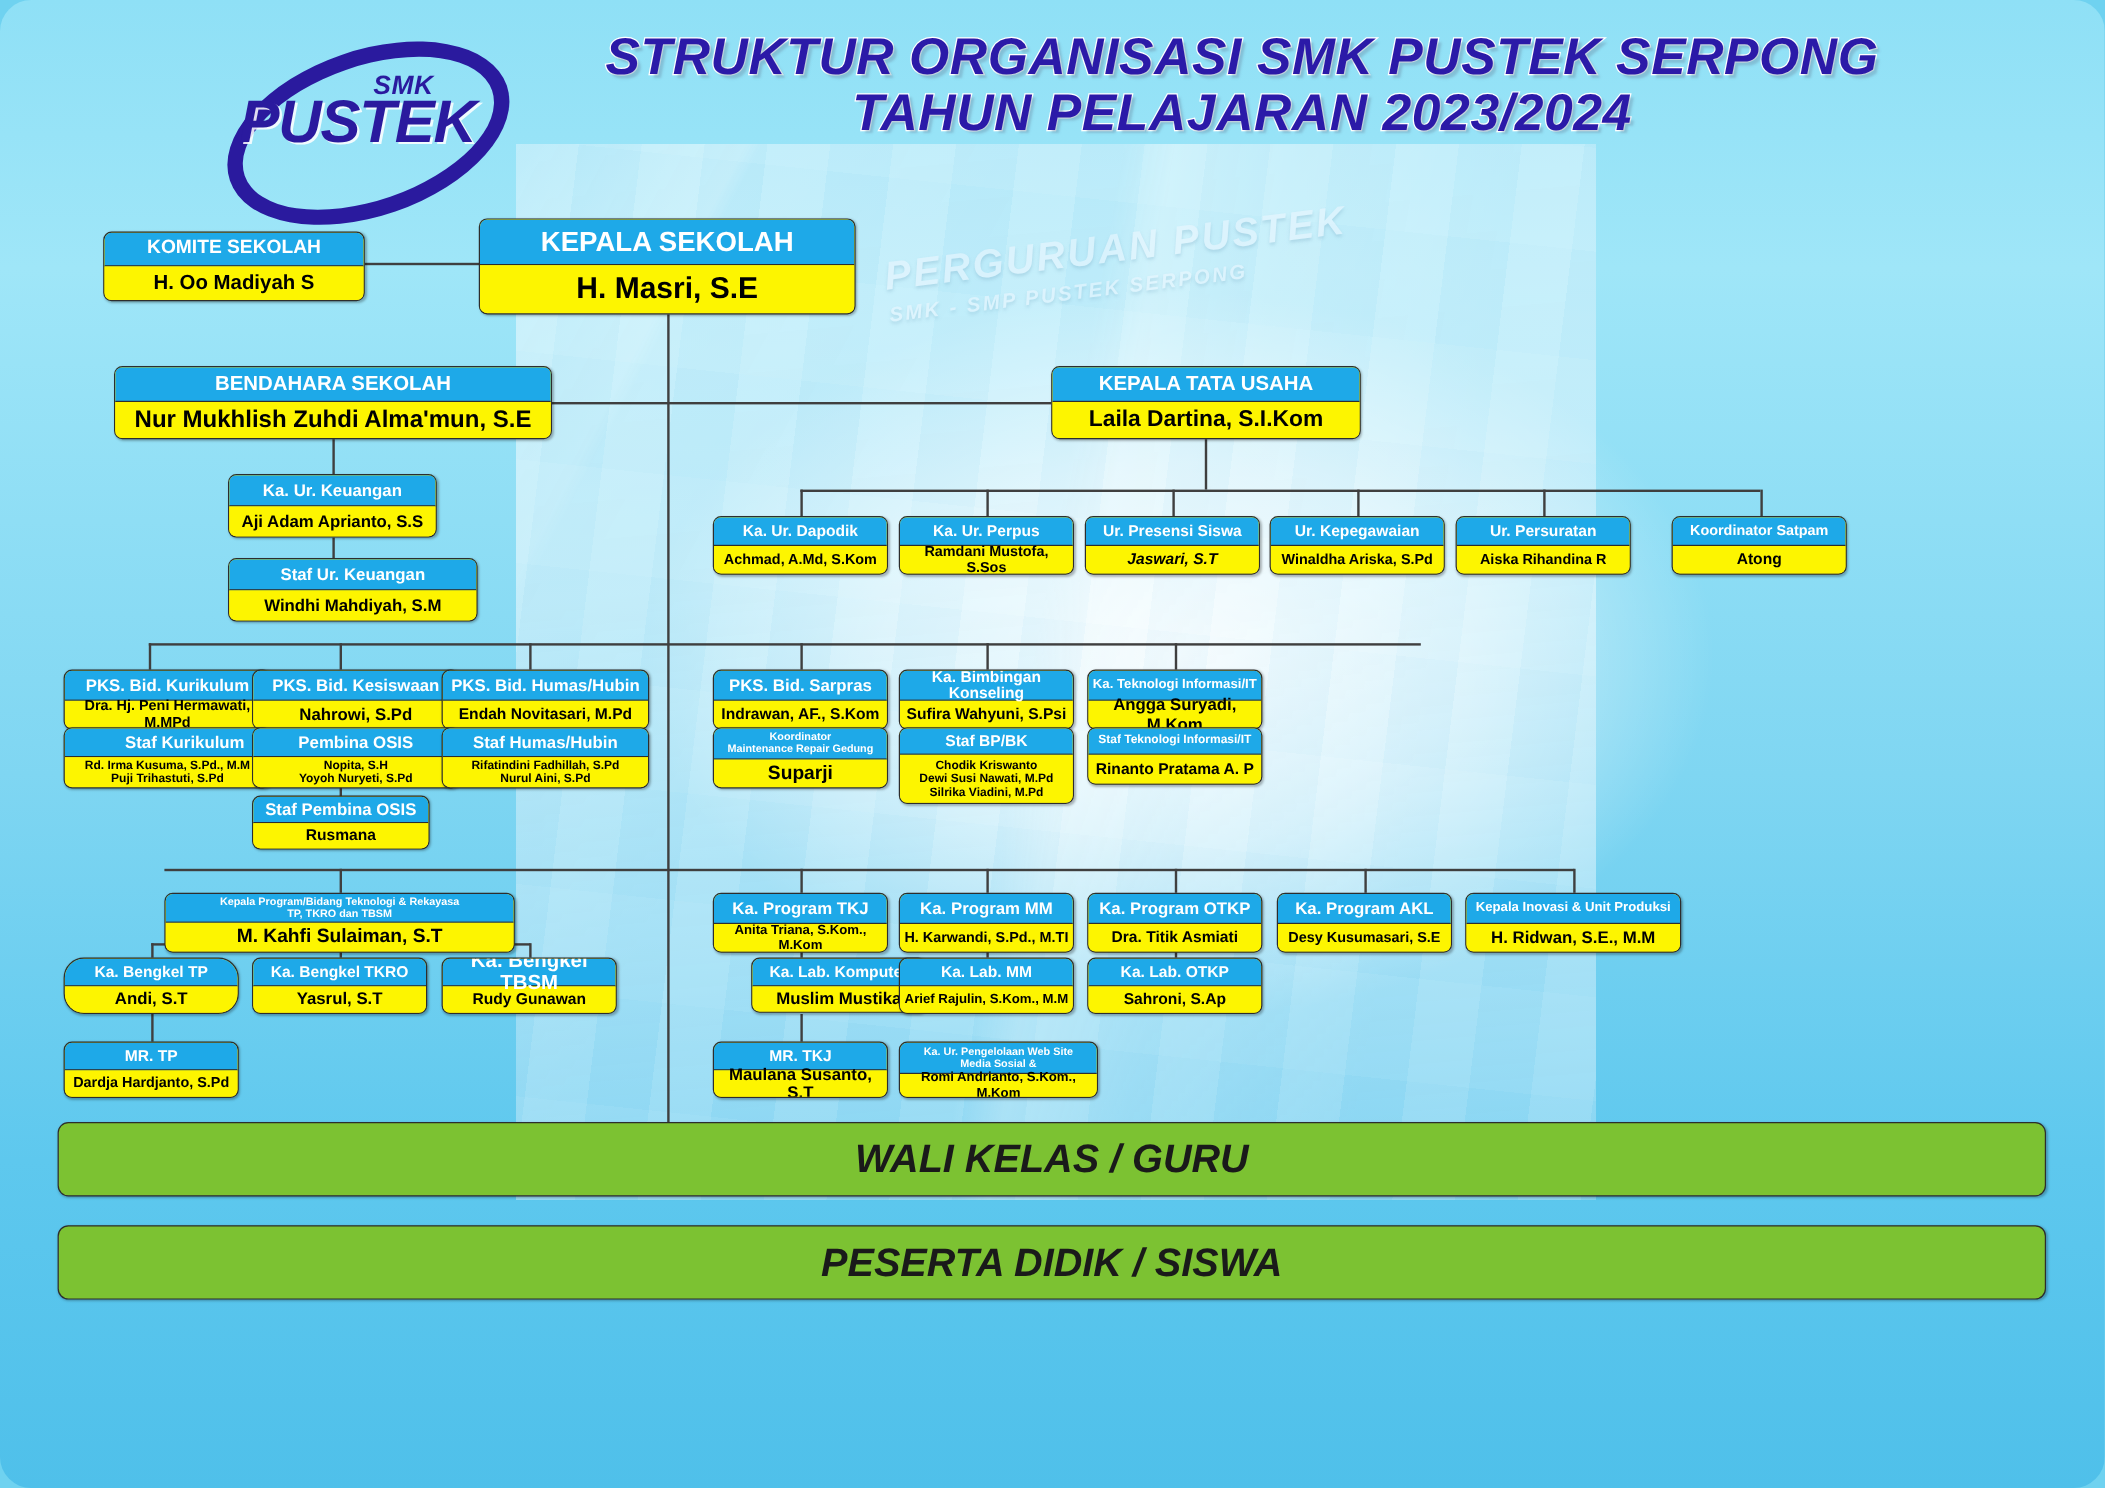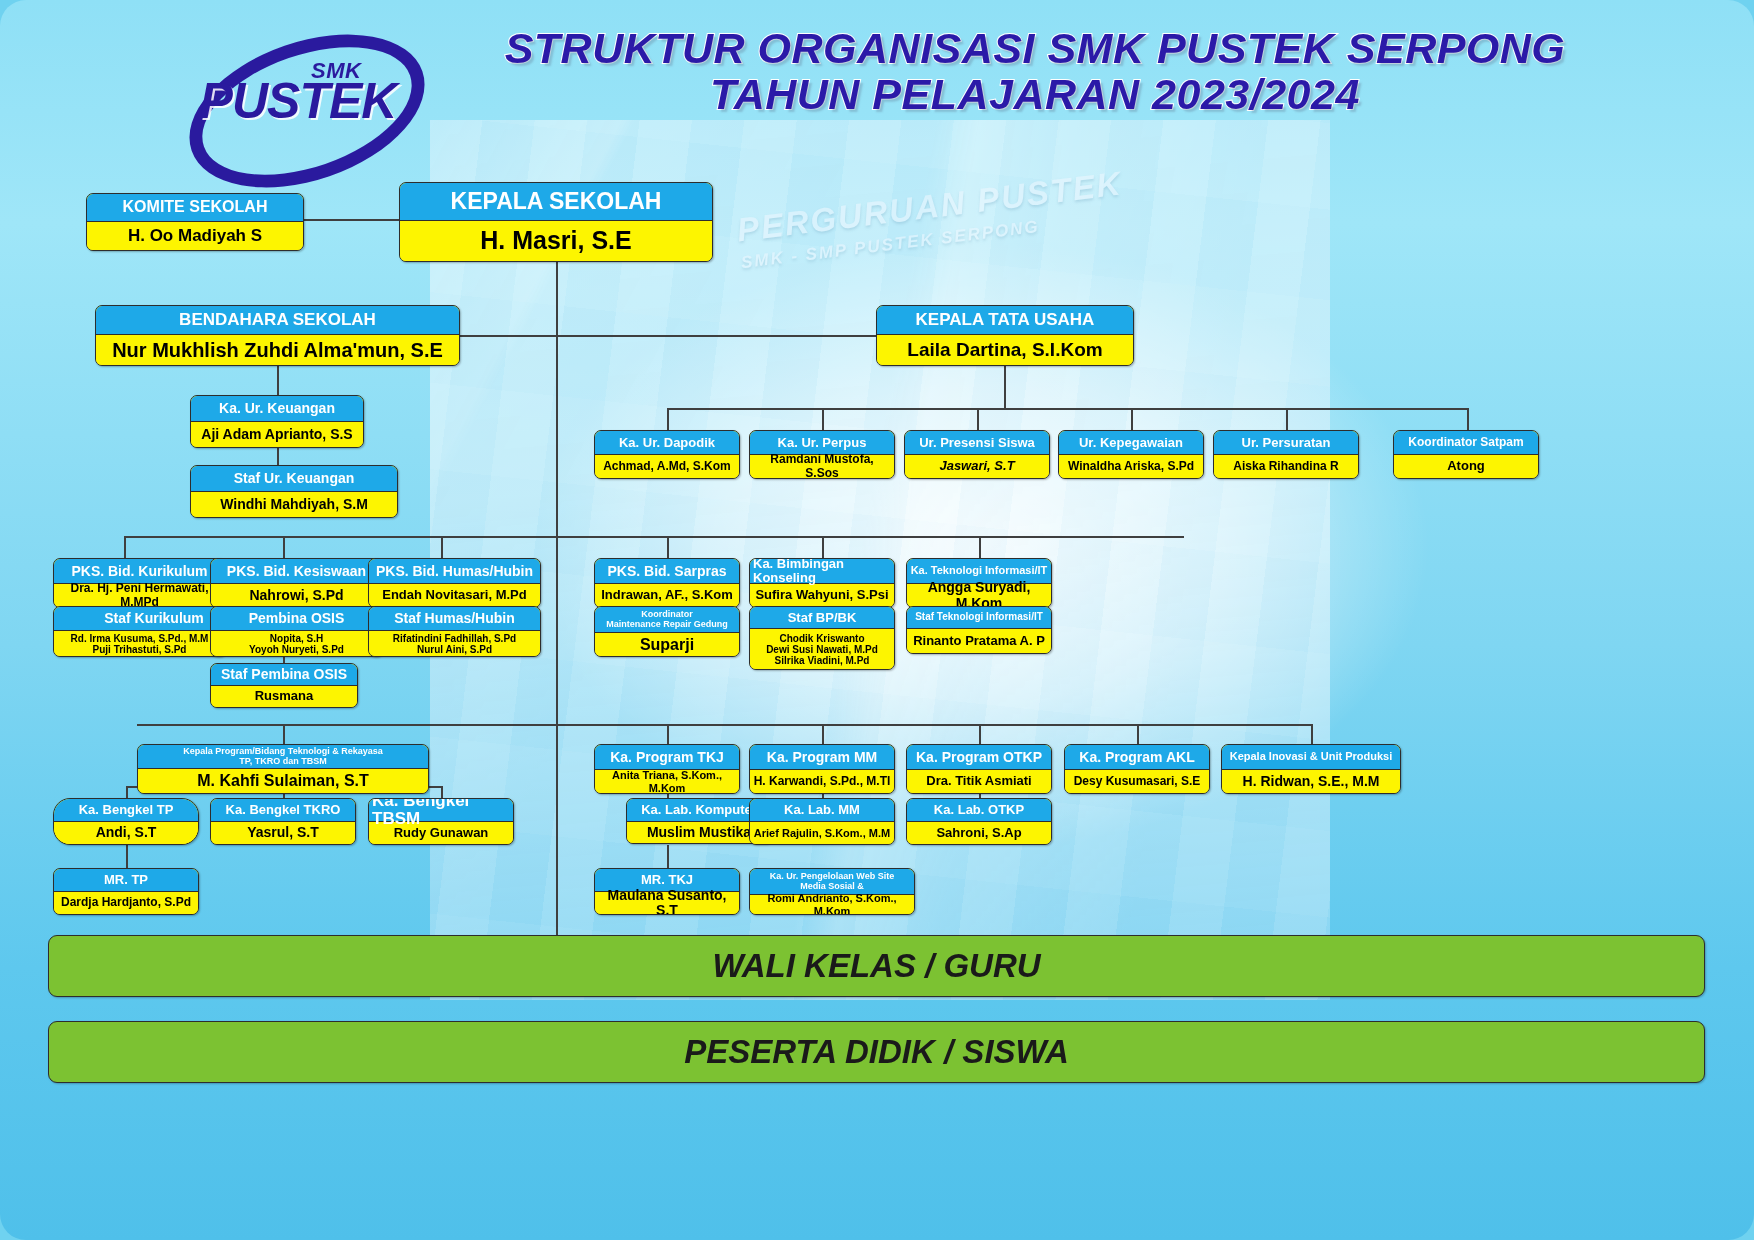--- a/index.html
+++ b/index.html
@@ -74,21 +74,21 @@
   .title .l2{font-size:43px;letter-spacing:.5px;}
 
   
   .node{
     position:absolute;box-sizing:border-box;
     border:1.6px solid #2d2d2d;border-radius:7px;overflow:hidden;
     box-shadow:1px 1px 2px rgba(0,0,0,.28);
     background:#fdf500;
   }
   .node .hd{
-    background:#1ea9e8;color:#ffffff;font-weight:bold;text-align:left;
+    background:#1ea9e8;color:#ffffff;font-weight:bold;text-align:center;
     border-bottom:1.4px solid #2d2d2d;
     display:flex;align-items:center;justify-content:center;
     line-height:1.05;padding:2px 3px;box-sizing:border-box;
   }
   .node .bd{
     background:#fdf500;color:#000000;font-weight:bold;text-align:center;
     display:flex;align-items:center;justify-content:center;flex-direction:column;
     line-height:1.1;padding:2px 3px;box-sizing:border-box;
   }
   .node .bd .ln{display:block;}

